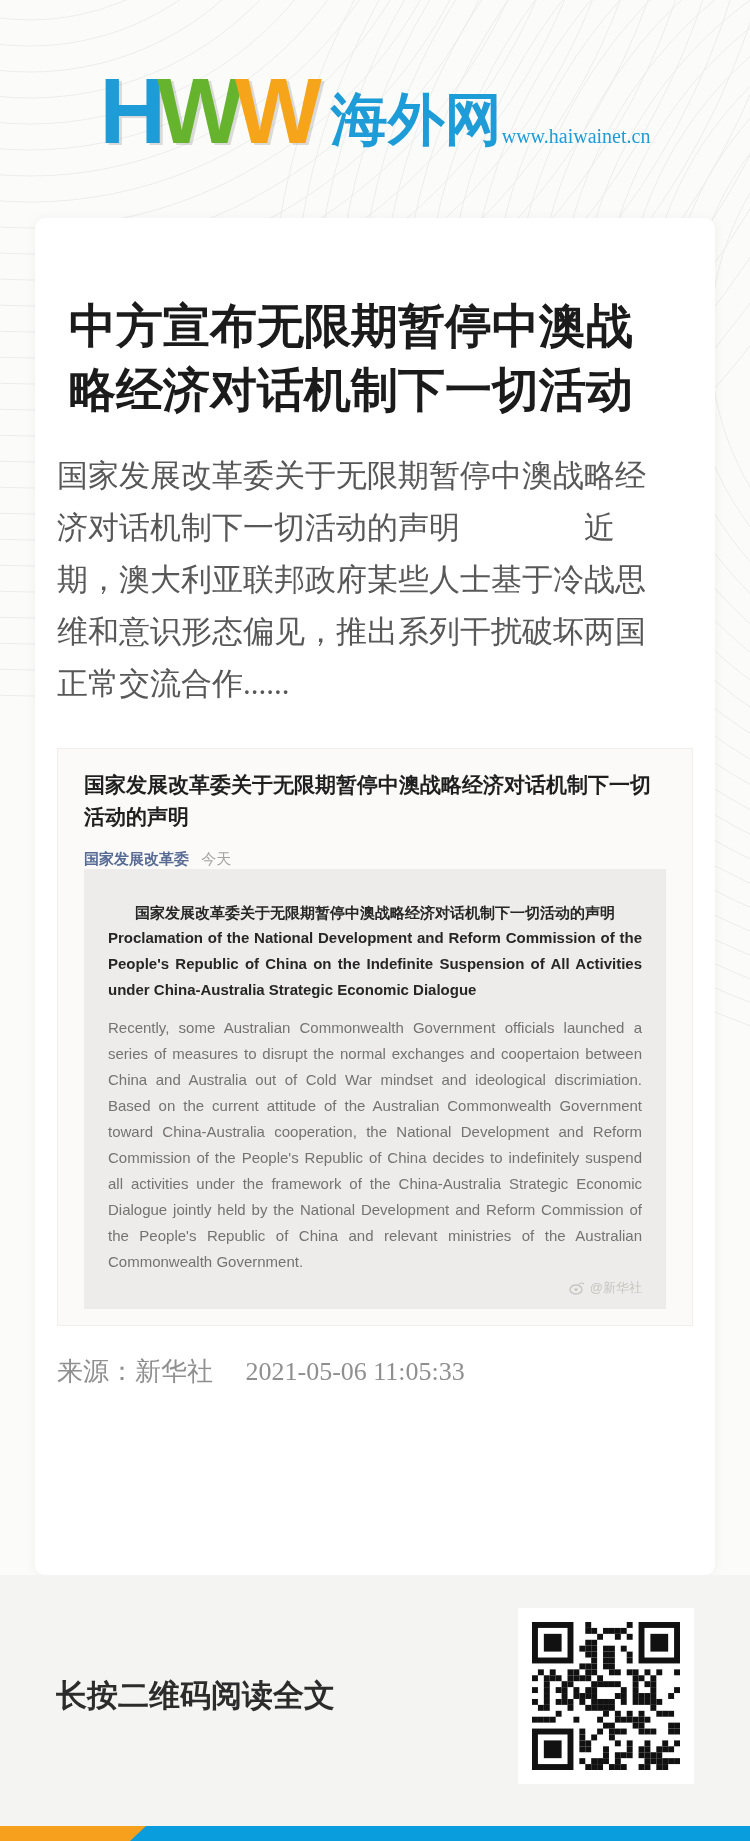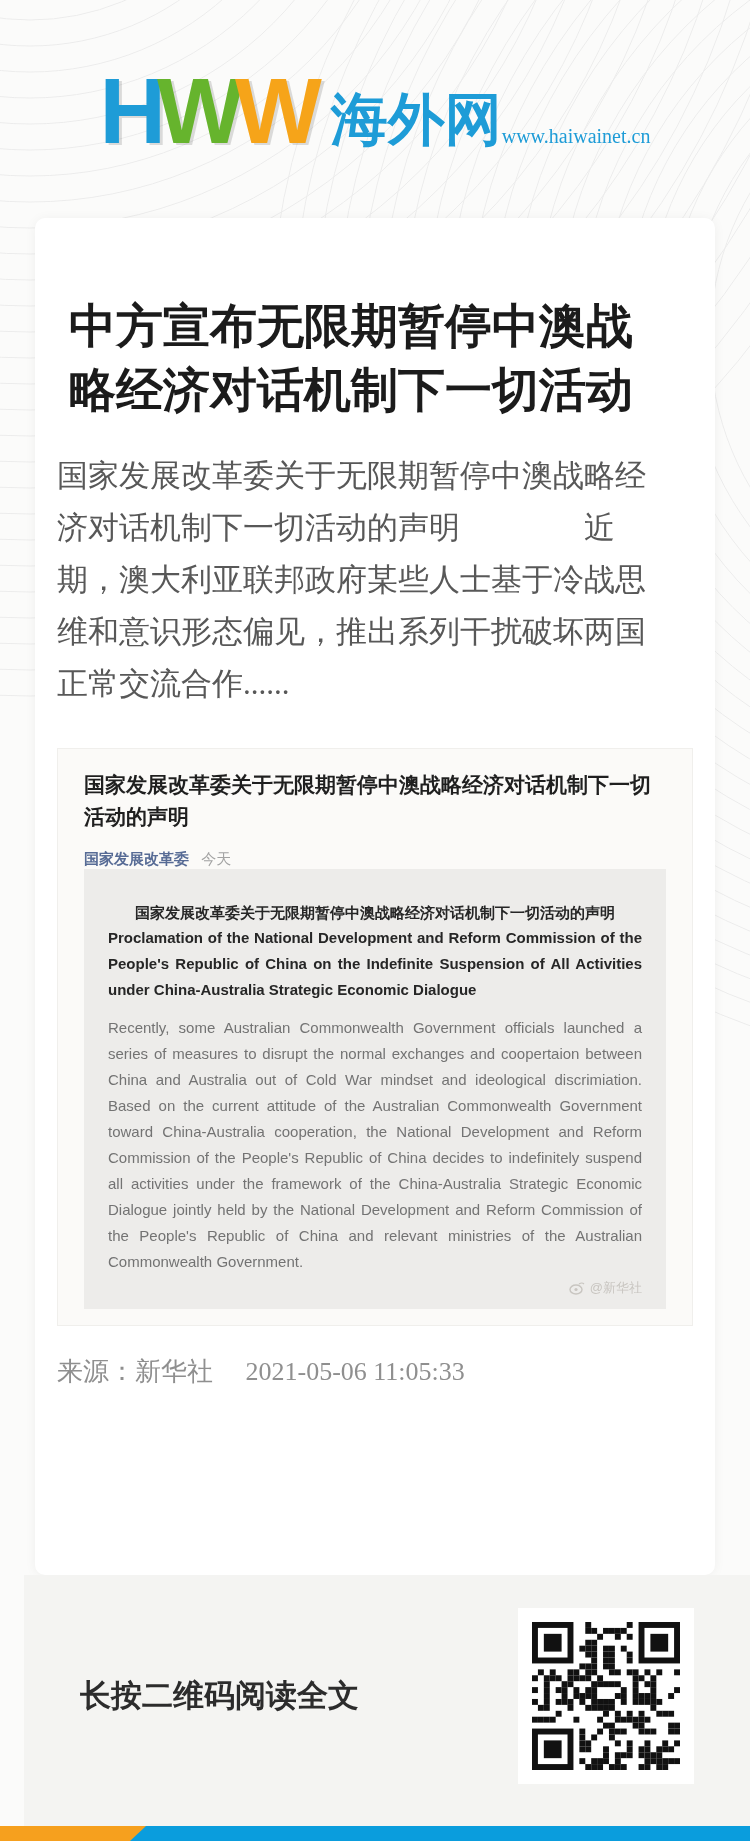--- a/index.html
+++ b/index.html
@@ -57,21 +57,21 @@
   .stmt-watermark{margin-top:4px;display:flex;justify-content:flex-end;align-items:center;gap:5px;color:#c8c5c0;font-size:13px}
   .stmt-watermark svg{display:block}
 
   
   .source-row{margin-top:28px;font-family:"Liberation Serif",serif;font-size:26px;color:#8f8f8f}
   .source-time{margin-left:26px}
 
   
   .share{
     position:relative;z-index:1;height:251px;background:#f4f4f2;box-sizing:border-box;
-    display:flex;align-items:center;justify-content:space-between;padding:0 56px 10px;margin-left:24px;
+    display:flex;align-items:center;justify-content:space-between;padding:0 56px 10px;
   }
   .share-cta{font-family:"Liberation Serif",serif;font-size:31px;font-weight:700;color:#2c2c2c}
   .share-from{margin-top:13px;font-family:"Liberation Serif",serif;font-size:29px;color:#b8b8b8}
   .qr-wrap{background:#ffffff;padding:14px;line-height:0}
   #qr{display:block;width:148px;height:148px}
 
   
   .stripe{position:absolute;left:0;bottom:0;width:750px;height:15px;z-index:2}
   .stripe-blue{position:absolute;left:0;top:0;width:100%;height:100%;background:#0a9ddd}
   .stripe-orange{position:absolute;left:0;top:0;height:100%;width:146px;background:#f6a01e;

